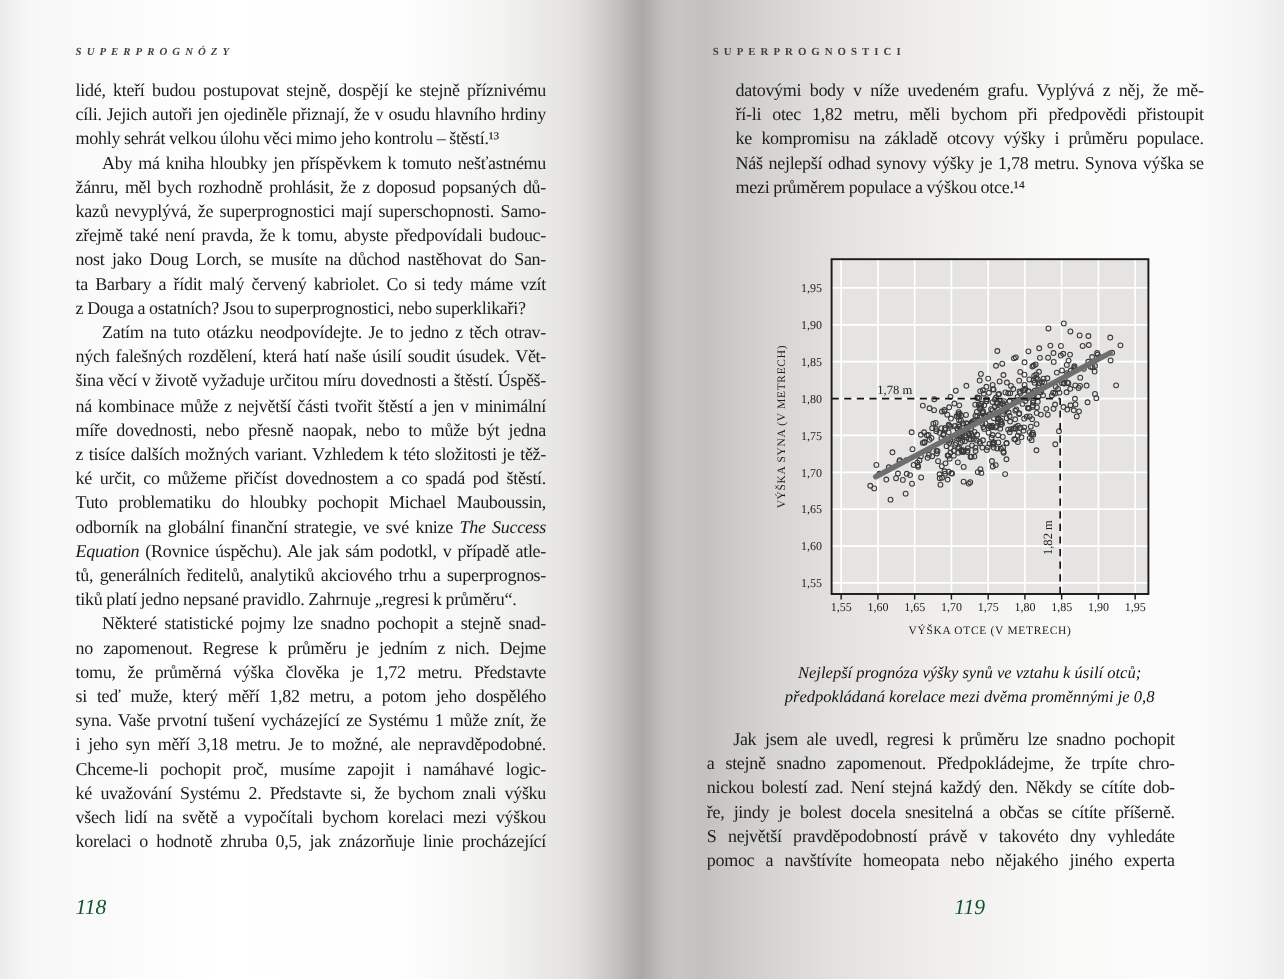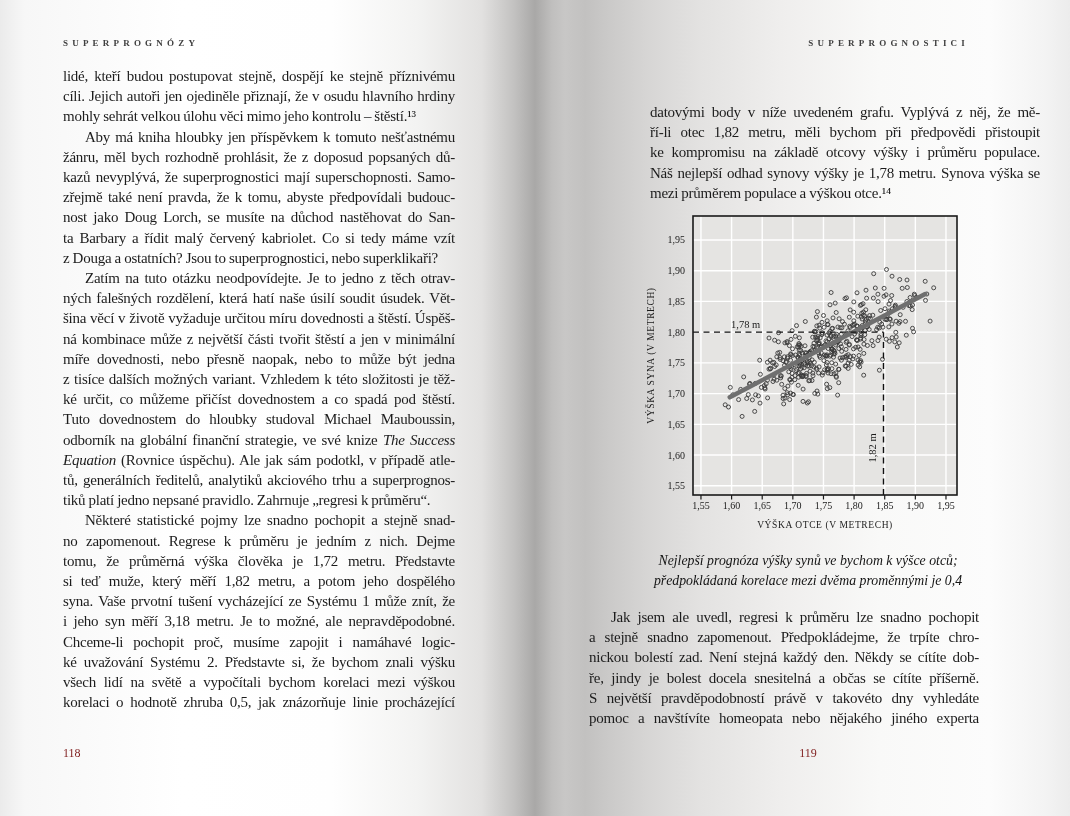--- a/index.html
+++ b/index.html
@@ -19,28 +19,28 @@
     font-size:9px;font-weight:700;letter-spacing:4.2px;color:#3f3f3f;
   }
   .body-col{width:392px;font-size:15px;line-height:20.2px;letter-spacing:-0.25px;word-spacing:-0.3px;}
   .jline{text-align:justify;text-align-last:justify;white-space:normal;}
   .jline.last{text-align-last:left;}
   .jline.first{text-indent:22px;}
   .para{margin:0;padding:0;}
   .caption{
     width:390px;text-align:center;font-style:italic;font-size:13.8px;line-height:19.5px;color:#141414;
   }
-  .page-num{font-size:12px;color:#7f1d1d;}
+  .page-num{font-size:18px;color:#14532d;font-style:italic;}
   .chart-wrap{width:380px;height:330px;}
   svg text{font-family:"Liberation Serif","DejaVu Serif",serif;}
 </style>
 </head>
 <body>
 
-<div class="abs running-head" style="left:63px;top:38px;">SUPERPROGNÓZY</div>
+<div class="abs running-head" style="left:63px;top:38px;font-style:italic;">SUPERPROGNÓZY</div>
 
 <div class="abs body-col" style="left:63px;top:66px;" id="left-text">
     <div class="para">
       <div class="jline">lidé, kteří budou postupovat stejně, dospějí ke stejně příznivému</div>
       <div class="jline">cíli. Jejich autoři jen ojediněle přiznají, že v osudu hlavního hrdiny</div>
       <div class="jline last">mohly sehrát velkou úlohu věci mimo jeho kontrolu – štěstí.¹³</div>
     </div>
     <div class="para">
       <div class="jline first">Aby má kniha hloubky jen příspěvkem k tomuto nešťastnému</div>
       <div class="jline">žánru, měl bych rozhodně prohlásit, že z doposud popsaných dů-</div>
@@ -51,21 +51,21 @@
       <div class="jline last">z Douga a ostatních? Jsou to superprognostici, nebo superklikaři?</div>
     </div>
     <div class="para">
       <div class="jline first">Zatím na tuto otázku neodpovídejte. Je to jedno z těch otrav-</div>
       <div class="jline">ných falešných rozdělení, která hatí naše úsilí soudit úsudek. Vět-</div>
       <div class="jline">šina věcí v životě vyžaduje určitou míru dovednosti a štěstí. Úspěš-</div>
       <div class="jline">ná kombinace může z největší části tvořit štěstí a jen v minimální</div>
       <div class="jline">míře dovednosti, nebo přesně naopak, nebo to může být jedna</div>
       <div class="jline">z tisíce dalších možných variant. Vzhledem k této složitosti je těž-</div>
       <div class="jline">ké určit, co můžeme přičíst dovednostem a co spadá pod štěstí.</div>
-      <div class="jline">Tuto dovednostem do hloubky studoval Michael Mauboussin,</div>
+      <div class="jline">Tuto problematiku do hloubky pochopit Michael Mauboussin,</div>
       <div class="jline"><span>odborník na globální finanční strategie, ve své knize </span><i>The Success</i></div>
       <div class="jline"><i>Equation</i><span> (Rovnice úspěchu). Ale jak sám podotkl, v případě atle-</span></div>
       <div class="jline">tů, generálních ředitelů, analytiků akciového trhu a superprognos-</div>
       <div class="jline last">tiků platí jedno nepsané pravidlo. Zahrnuje „regresi k průměru“.</div>
     </div>
     <div class="para">
       <div class="jline first">Některé statistické pojmy lze snadno pochopit a stejně snad-</div>
       <div class="jline">no zapomenout. Regrese k průměru je jedním z nich. Dejme</div>
       <div class="jline">tomu, že průměrná výška člověka je 1,72 metru. Představte</div>
       <div class="jline">si teď muže, který měří 1,82 metru, a potom jeho dospělého</div>
@@ -73,23 +73,23 @@
       <div class="jline">i jeho syn měří 3,18 metru. Je to možné, ale nepravděpodobné.</div>
       <div class="jline">Chceme-li pochopit proč, musíme zapojit i namáhavé logic-</div>
       <div class="jline">ké uvažování Systému 2. Představte si, že bychom znali výšku</div>
       <div class="jline">všech lidí na světě a vypočítali bychom korelaci mezi výškou</div>
       <div class="jline">korelaci o hodnotě zhruba 0,5, jak znázorňuje linie procházející</div>
     </div>
   </div>
 
 <div class="abs page-num" style="left:63px;top:746px;">118</div>
 
-<div class="abs running-head" style="left:579px;top:38px;width:390px;text-align:right;">SUPERPROGNOSTICI</div>
-
-<div class="abs body-col" style="left:650px;top:66px;width:390px;margin-top:36px;" id="right-text-top">
+<div class="abs running-head" style="left:594px;top:38px;width:390px;">SUPERPROGNOSTICI</div>
+
+<div class="abs body-col" style="left:613px;top:66px;width:390px;" id="right-text-top">
     <div class="para">
       <div class="jline">datovými body v níže uvedeném grafu. Vyplývá z něj, že mě-</div>
       <div class="jline">ří-li otec 1,82 metru, měli bychom při předpovědi přistoupit</div>
       <div class="jline">ke kompromisu na základě otcovy výšky i průměru populace.</div>
       <div class="jline">Náš nejlepší odhad synovy výšky je 1,78 metru. Synova výška se</div>
       <div class="jline last">mezi průměrem populace a výškou otce.¹⁴</div>
     </div>
   </div>
 
 <div class="abs chart-wrap" style="left:630px;top:208px;" id="chart"><svg width="380" height="330" viewBox="0 0 380 330">
@@ -623,22 +623,22 @@
         <text x="55" y="127.647577092511">1,80</text>
         <text x="55" y="96.92070484581495">1,85</text>
         <text x="55" y="66.19383259911902">1,90</text>
         <text x="55" y="35.466960352423">1,95</text>
       </g>
       <text x="195" y="320" font-size="9.5" fill="#1b1b1b" text-anchor="middle" letter-spacing="0.6">VÝŠKA OTCE (V METRECH)</text>
       <text x="24" y="147.5" font-size="9.5" fill="#1b1b1b" text-anchor="middle" letter-spacing="0.6" transform="rotate(-90 24 147.5)">VÝŠKA SYNA (V METRECH)</text>
     </svg></div>
 
 <div class="abs caption" style="left:613px;top:551px;">
-  <div>Nejlepší prognóza výšky synů ve bychom k výšce otců;</div>
-  <div>předpokládaná korelace mezi dvěma proměnnými je 0,4</div>
+  <div>Nejlepší prognóza výšky synů ve vztahu k úsilí otců;</div>
+  <div>předpokládaná korelace mezi dvěma proměnnými je 0,8</div>
 </div>
 
 <div class="abs body-col" style="left:589px;top:607px;width:390px;" id="right-text-bottom">
     <div class="para">
       <div class="jline first">Jak jsem ale uvedl, regresi k průměru lze snadno pochopit</div>
       <div class="jline">a stejně snadno zapomenout. Předpokládejme, že trpíte chro-</div>
       <div class="jline">nickou bolestí zad. Není stejná každý den. Někdy se cítíte dob-</div>
       <div class="jline">ře, jindy je bolest docela snesitelná a občas se cítíte příšerně.</div>
       <div class="jline">S největší pravděpodobností právě v takovéto dny vyhledáte</div>
       <div class="jline">pomoc a navštívíte homeopata nebo nějakého jiného experta</div>

